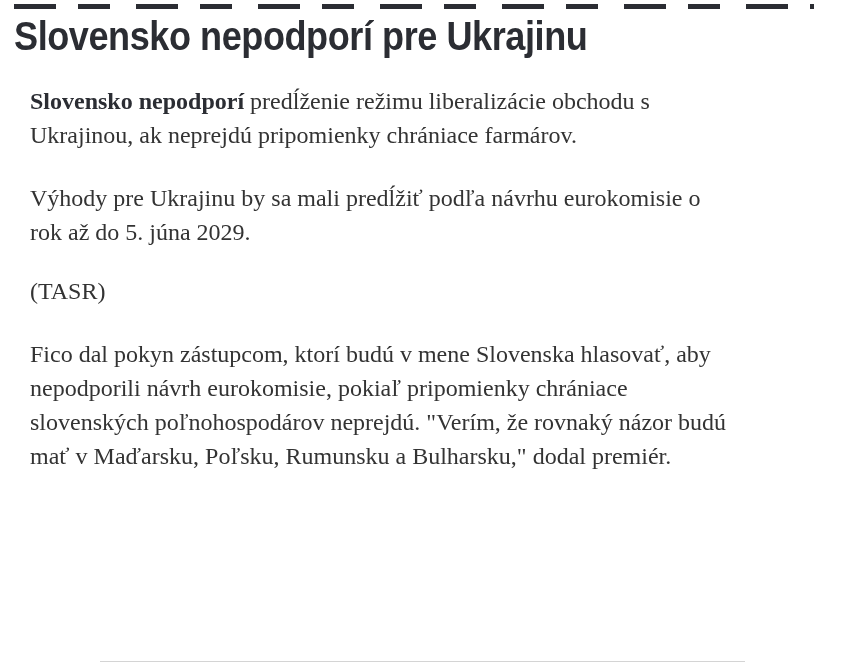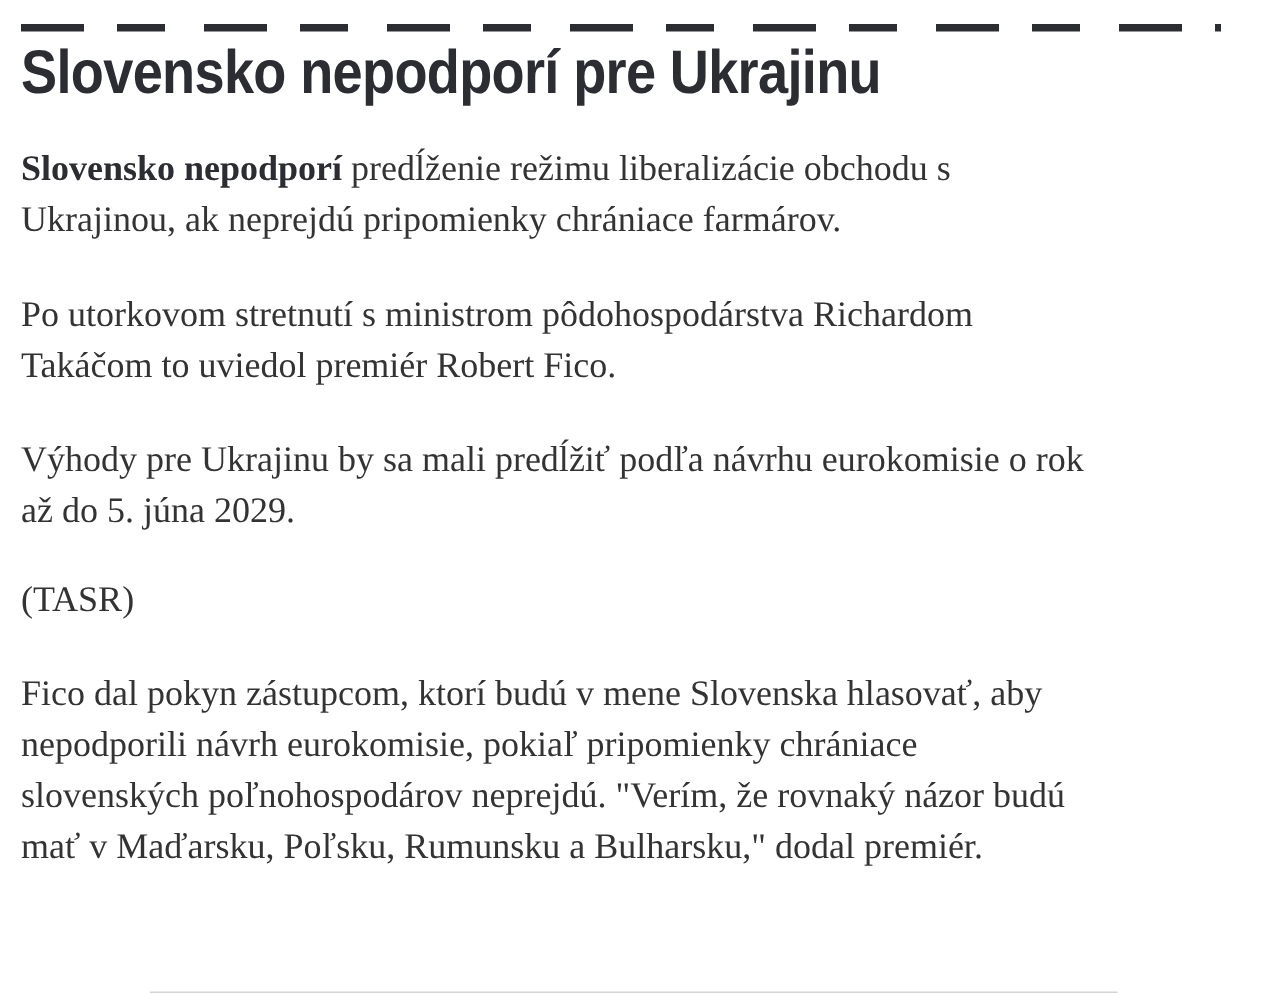--- a/index.html
+++ b/index.html
@@ -7,21 +7,21 @@
     width: 846px;
     height: 663px;
     background: #ffffff;
     overflow: hidden;
     font-family: "Liberation Serif", "DejaVu Serif", serif;
   }
   .page {
     position: relative;
     width: 745px;
     height: 663px;
-    padding: 16px 14px;
+    padding: 4px 14px;
   }
   
   .cropped-line {
     height: 5px;
     width: 800px;
     margin-top: 0;
     background: repeating-linear-gradient(
       90deg,
       #2b2d33 0px, #2b2d33 42px,
       transparent 42px, transparent 64px,
@@ -55,20 +55,21 @@
     text-decoration: underline;
     text-underline-offset: 3px;
     cursor: pointer;
   }
   .body-para {
     margin-top: 27px;
     font-size: 24px;
     line-height: 34px;
     color: #333333;
     max-width: 820px;
+    margin-left: 16px;
   }
   .body-para strong { font-weight: 700; color: #2b2d33; }
   .para-gap-lg { margin-top: 29px; }
   .source-para { margin-top: 25px; }
   .bottom-divider {
     position: absolute;
     left: 100px;
     right: 0;
     bottom: 1px;
     height: 1px;
@@ -80,21 +81,20 @@
 
 <div class="page">
 
   <div class="cropped-line"></div>
 
   <h1 class="headline">Slovensko nepodporí pre Ukrajinu</h1>
 
 
   <p class="body-para"><strong>Slovensko nepodporí </strong><span>predĺženie režimu liberalizácie obchodu s Ukrajinou, ak neprejdú pripomienky chrániace farmárov.</span></p>
 
-  <p class="body-para para-gap-lg">Po utorkovom stretnutí s ministrom pôdohospodárstva Richardom Takáčom to uviedol premiér Robert Fico.</p>
 
   <p class="body-para para-gap-lg">Výhody pre Ukrajinu by sa mali predĺžiť podľa návrhu eurokomisie o rok až do 5. júna 2029.</p>
 
   <p class="body-para source-para">(TASR)</p>
 
   <p class="body-para para-gap-lg">Fico dal pokyn zástupcom, ktorí budú v mene Slovenska hlasovať, aby nepodporili návrh eurokomisie, pokiaľ pripomienky chrániace slovenských poľnohospodárov neprejdú. "Verím, že rovnaký názor budú mať v Maďarsku, Poľsku, Rumunsku a Bulharsku," dodal premiér.</p>
 
   <div class="bottom-divider"></div>
 
 </div>

